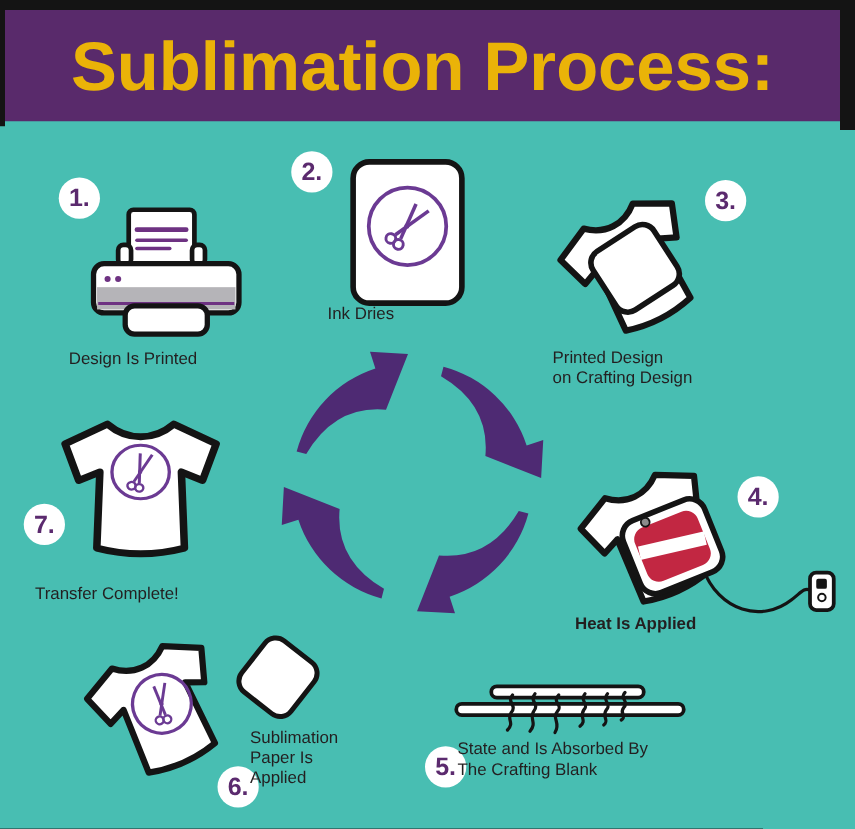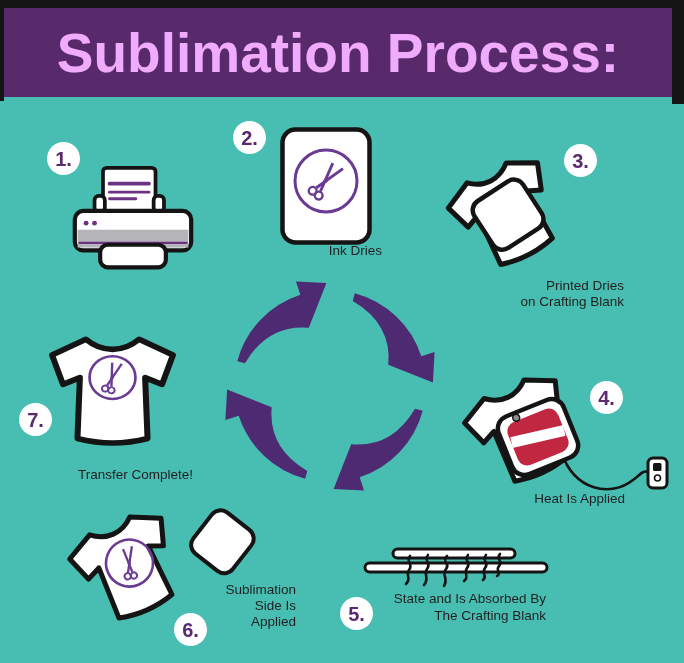--- a/index.html
+++ b/index.html
@@ -10,32 +10,32 @@
   }
   .black-top{position:absolute;left:0;top:0;width:684px;height:8px;background:#141414;}
   .black-left{position:absolute;left:0;top:0;width:4px;height:101px;background:#141414;}
   .black-right{position:absolute;left:672px;top:0;width:12px;height:104px;background:#141414;}
   .header{
     position:absolute;left:4px;top:8px;width:668px;height:89px;
     background:var(--header-bg,#592a6b);
     display:flex;align-items:center;justify-content:center;
   }
   .title{
-    color:#f0abfc;font-size:55px;font-weight:700;letter-spacing:0px;
+    color:#eab308;font-size:55px;font-weight:700;letter-spacing:0px;
     white-space:nowrap;
   }
   .badge{
     position:absolute;width:33px;height:33px;border-radius:50%;
     background:#ffffff;display:flex;align-items:center;justify-content:center;
   }
   .badge span{
     color:var(--number-purple,#5b2a6e);font-weight:700;font-size:20px;line-height:1;
   }
   .label{
-    position:absolute;text-align:right;color:#231f20;
+    position:absolute;text-align:left;color:#231f20;
     font-size:13.5px;line-height:16px;
   }
   svg{position:absolute;overflow:visible;}
   .st-white{fill:#ffffff;stroke:var(--outline-black,#141414);stroke-linejoin:round;}
   .st-line{fill:none;stroke:var(--outline-black,#141414);stroke-linecap:round;stroke-linejoin:round;}
   .st-ink{stroke:var(--ink-purple,#6e3282);stroke-linecap:round;}
   .st-logo{fill:none;stroke:var(--logo-purple,#6b3a93);}
   .arrow{fill:var(--arrow-purple,#4e2a73);}
   .gray{fill:var(--printer-gray,#b5b4b8);}
   .red{fill:var(--press-red,#c22742);}
@@ -79,20 +79,23 @@
     </g>
     <rect class="st-white" x="24" y="34" width="11" height="17" rx="4.5" stroke-width="4"></rect>
     <rect class="st-white" x="87" y="34" width="11" height="17" rx="4.5" stroke-width="4"></rect>
     <rect class="st-white" x="3" y="50" width="124" height="42" rx="9" stroke-width="4.5"></rect>
     <rect class="gray" x="6" y="70" width="118" height="19"></rect>
     <path d="M7,84 H123" stroke="var(--ink-purple,#6e3282)" stroke-width="2.5"></path>
     <circle cx="15" cy="63" r="2.6" fill="var(--ink-purple,#6e3282)"></circle>
     <circle cx="24" cy="63" r="2.6" fill="var(--ink-purple,#6e3282)"></circle>
     <rect class="st-white" x="30" y="86" width="70" height="24" rx="8" stroke-width="4.5"></rect>
   </svg>
+  <div class="label" style="left:55px;top:279px;width:160px;">
+    <div>Design Is Printed</div>
+  </div>
 
   <div class="badge" style="left:233px;top:121px;">
     <span>2.</span>
   </div>
   <svg style="left:279px;top:126px;" width="94" height="120" viewBox="0 0 94 120">
     <rect class="st-white" x="3.5" y="3.5" width="87" height="113" rx="13" stroke-width="4.5"></rect>
     <circle class="st-logo" cx="47" cy="55" r="31" stroke-width="3"></circle>
     <use href="#scissors" transform="translate(47,55) rotate(10) scale(0.52) translate(-50,-43)"></use>
   </svg>
   <div class="label" style="left:262px;top:243px;width:120px;">
@@ -102,22 +105,22 @@
   <div class="badge" style="left:564px;top:144px;">
     <span>3.</span>
   </div>
   <svg style="left:425px;top:135px;" width="170" height="170" viewBox="0 0 170 170">
     <g transform="translate(82,78) rotate(-27)">
       <use href="#tee" transform="translate(-60,-55)"></use>
       <rect class="st-white" x="-29" y="-26" width="58" height="56" rx="11" transform="rotate(-6)" stroke-width="4.5"></rect>
     </g>
   </svg>
   <div class="label" style="left:442px;top:278px;width:182px;">
-    <div>Printed Dries</div>
-    <div>on Crafting Blank</div>
+    <div>Printed Design</div>
+    <div>on Crafting Design</div>
   </div>
 
   <div class="badge" style="left:590px;top:381px;">
     <span>4.</span>
   </div>
   <svg style="left:450px;top:362px;" width="234" height="140" viewBox="0 0 234 140">
     <path class="st-line" stroke-width="2.6" d="M112,92 C125,128 160,136 183,118 C191,112 193,108 198,110"></path>
     <g transform="translate(73,68) rotate(-25)">
       <use href="#tee" transform="translate(-60,-55)"></use>
     </g>
@@ -129,21 +132,21 @@
       <rect class="red" x="-27" y="-23" width="54" height="46" rx="10"></rect>
       <rect x="-32" y="-6" width="64" height="11" fill="#ffffff" transform="rotate(9)" clip-path="url(#padclip)"></rect>
       <circle cx="-13" cy="-26" r="3.5" fill="#8b8b8b" stroke="var(--outline-black,#141414)" stroke-width="1.5"></circle>
     </g>
     <g>
       <rect class="st-white" x="198" y="96" width="19" height="30" rx="5" stroke-width="3"></rect>
       <rect class="dark" x="203" y="101" width="8.5" height="8" rx="1.5"></rect>
       <circle cx="207.5" cy="116" r="3" fill="none" stroke="var(--outline-black,#141414)" stroke-width="1.6"></circle>
     </g>
   </svg>
-  <div class="label" style="left:460px;top:491px;width:165px;">
+  <div class="label" style="left:460px;top:491px;width:165px;font-weight:bold;">
     <div>Heat Is Applied</div>
   </div>
 
   <div class="badge" style="left:340px;top:597px;">
     <span>5.</span>
   </div>
   <svg style="left:360px;top:542px;" width="195" height="58" viewBox="0 0 195 58">
     <rect class="st-white" x="33" y="7" width="122" height="9" rx="4.5" stroke-width="3"></rect>
     <rect class="st-white" x="5" y="21" width="182" height="9" rx="4.5" stroke-width="3"></rect>
     <g class="st-line" stroke-width="2.6">
@@ -170,21 +173,21 @@
         <circle class="st-logo" cx="0" cy="0" r="23.5" stroke-width="2.6"></circle>
         <use href="#scissors" transform="rotate(-12) scale(0.42) translate(-50,-43)"></use>
       </g>
     </g>
     <g transform="translate(168,41) rotate(38)">
       <rect class="st-white" x="-25" y="-25" width="50" height="52" rx="11" stroke-width="4"></rect>
     </g>
   </svg>
   <div class="label" style="left:200px;top:582px;width:96px;">
     <div>Sublimation</div>
-    <div>Side Is</div>
+    <div>Paper Is</div>
     <div>Applied</div>
   </div>
 
   <div class="badge" style="left:19px;top:403px;">
     <span>7.</span>
   </div>
   <svg style="left:40px;top:328px;" width="145" height="124" viewBox="0 0 120 110" preserveAspectRatio="none">
     <use href="#tee"></use>
     <circle class="st-logo" cx="60" cy="44" r="19" stroke-width="2.2"></circle>
     <use href="#scissors" transform="translate(60,44) rotate(-12) scale(0.36) translate(-50,-43)"></use>

